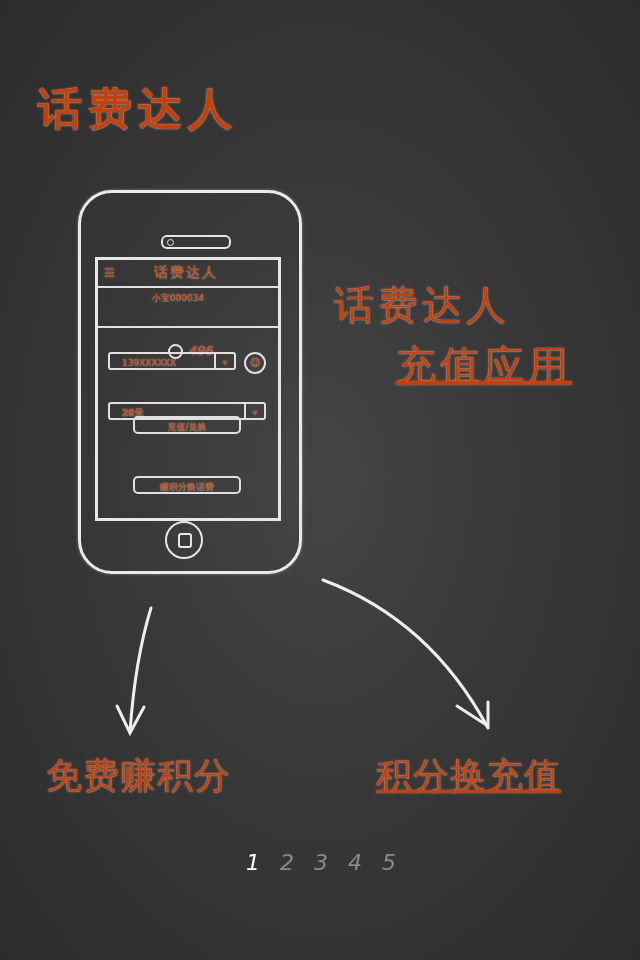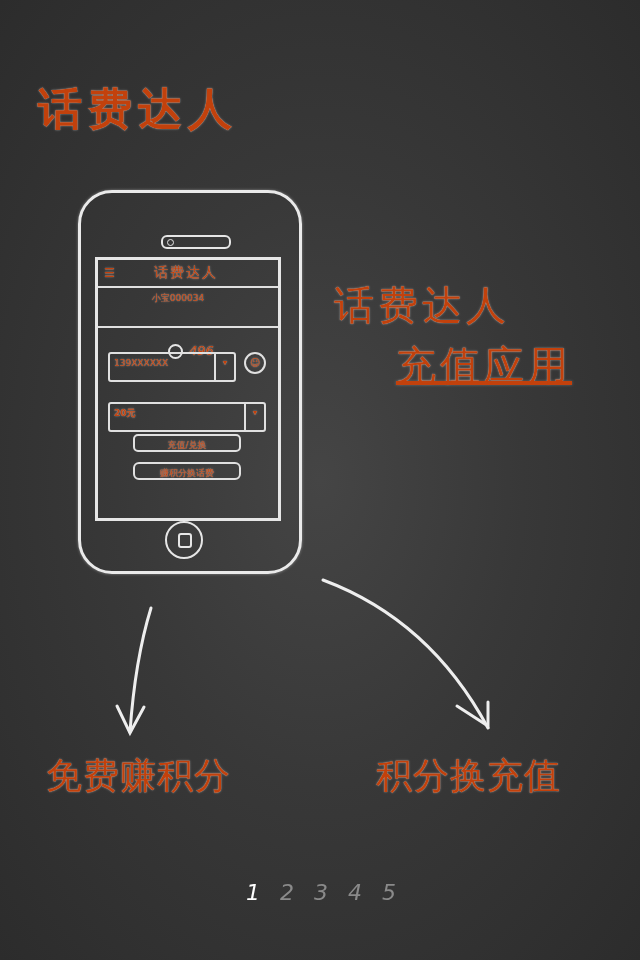--- a/index.html
+++ b/index.html
@@ -7,48 +7,48 @@
     width:640px; height:960px; position:relative; overflow:hidden;
     background: radial-gradient(ellipse at 50% 50%, #454545 0%, #383838 45%, #2c2c2c 100%);
     font-family: "DejaVu Sans", sans-serif;
     color:#f2f2f2;
   }
   .chalk { color:#c2410c; text-shadow: 0 0 1px rgba(255,255,255,0.7), 0 0 3px rgba(255,255,255,0.25); }
   .title { position:absolute; left:38px; top:80px; font-size:44px; letter-spacing:6px; font-weight:bold; }
   .slogan1 { position:absolute; left:334px; top:278px; font-size:40px; letter-spacing:4px; }
   .slogan2 { position:absolute; left:396px; top:338px; font-size:40px; letter-spacing:4px;text-decoration:underline; }
   .caption-left { position:absolute; left:46px; top:752px; font-size:36px; letter-spacing:1px; }
-  .caption-right { position:absolute; left:376px; top:752px; font-size:36px; letter-spacing:1px; }
+  .caption-right { position:absolute; left:376px; top:752px; font-size:36px; letter-spacing:1px;text-decoration:underline; }
 
   
   .phone { position:absolute; left:78px; top:190px; width:218px; height:378px;
     border:3px solid #eaeaea; border-radius:34px; box-shadow:0 0 3px rgba(255,255,255,0.4); }
   .speaker { position:absolute; left:80px; top:42px; width:66px; height:10px;
     border:2px solid #e6e6e6; border-radius:6px; }
   .speaker-dot { position:absolute; left:4px; top:2px; width:5px; height:5px; border:1px solid #e6e6e6; border-radius:50%; }
   .screen { position:absolute; left:14px; top:64px; width:180px; height:258px;
     border:3px solid #e6e6e6; }
   .home-btn { position:absolute; left:84px; top:328px; width:34px; height:34px;
     border:2px solid #e6e6e6; border-radius:50%; }
   .home-inner { position:absolute; left:11px; top:10px; width:10px; height:11px; border:2px solid #e6e6e6; border-radius:3px; }
 
   .s-header { position:absolute; left:0; top:0; width:180px; height:26px; border-bottom:2px solid #e0e0e0; }
   .s-menu { position:absolute; left:6px; top:6px; font-size:12px; }
   .s-title { position:absolute; left:56px; top:4px; font-size:14px; letter-spacing:2px; }
   .s-user { position:absolute; left:0; top:26px; width:160px; text-align:center; font-size:9px; top:32px; }
   .s-points { position:absolute; left:70px; top:46px; font-size:13px; font-style:italic;margin-top:37px; }
   .s-points-icon { display:inline-block; width:11px; height:11px; border:2px solid #e6e6e6; border-radius:50%; margin-right:6px; vertical-align:middle; }
   .s-divider { position:absolute; left:0; top:66px; width:180px; height:2px; background:#e0e0e0; }
-  .s-input { position:absolute; left:10px; height:30px; border:2px solid #e0e0e0; border-radius:3px; font-size:9px; line-height:18px; padding-left:4px; box-sizing:border-box; }
+  .s-input { position:absolute; left:10px; height:18px; border:2px solid #e0e0e0; border-radius:3px; font-size:9px; line-height:18px; padding-left:12px; box-sizing:border-box; }
   .s-input .drop { position:absolute; right:0; top:0; width:18px; height:100%; border-left:2px solid #e0e0e0; text-align:center; font-size:8px; }
   .s-contact { position:absolute; left:146px; top:92px; width:18px; height:18px; border:2px solid #e0e0e0; border-radius:50%; font-size:10px; text-align:center; line-height:18px; }
   .s-btn { position:absolute; left:35px; width:108px; height:18px; border:2px solid #e0e0e0; border-radius:5px; font-size:9px; text-align:center; line-height:18px; box-sizing:border-box; }
 
   
-  .pager { position:absolute; left:246px; top:850px; font-size:22px; font-style:italic;margin-top:30px; }
+  .pager { position:absolute; left:246px; top:850px; font-size:22px; font-style:italic; }
   .pager span { display:inline-block; width:34px; color:#8a8a8a; }
   .pager span.active { color:#ffffff; }
 
   svg.arrows { position:absolute; left:0; top:0; }
 </style>
 </head>
 <body>
 
 <div class="chalk title">话费达人</div>
 
@@ -68,22 +68,22 @@
     <div class="s-divider"></div>
     <div class="s-input" style="top:92px;width:128px;">
       <span>139XXXXXX</span>
       <span class="drop">▾</span>
     </div>
     <div class="s-contact">☺</div>
     <div class="s-input" style="top:142px;width:158px;font-weight:bold;">
       <span>20元</span>
       <span class="drop">▾</span>
     </div>
-    <div class="s-btn" style="top:174px;">充值/兑换</div>
-    <div class="s-btn" style="top:202px;border-radius:6px;">赚积分换话费</div>
+    <div class="s-btn" style="top:156px;">充值/兑换</div>
+    <div class="s-btn" style="top:216px;">赚积分换话费</div>
   </div>
   <div class="home-btn">
       <div class="home-inner"></div>
     </div>
 </div>
 
 <div class="chalk slogan1">话费达人</div>
 <div class="chalk slogan2">充值应用</div>
 
 <svg class="arrows" width="640" height="960">

